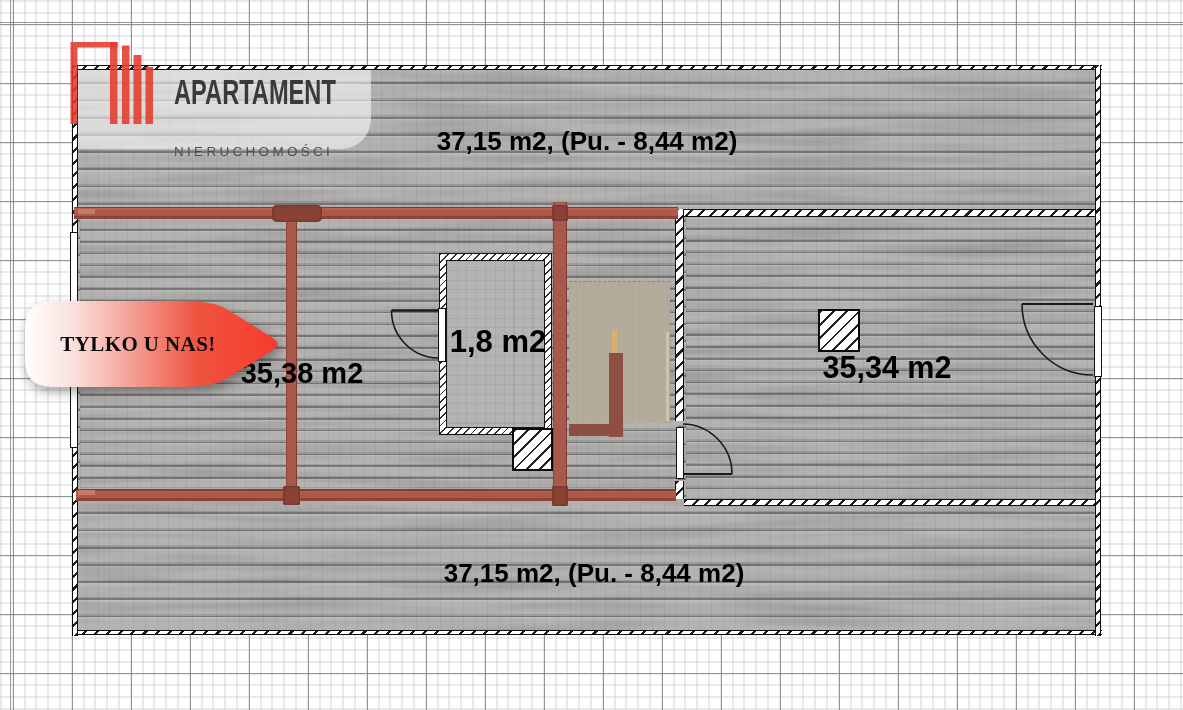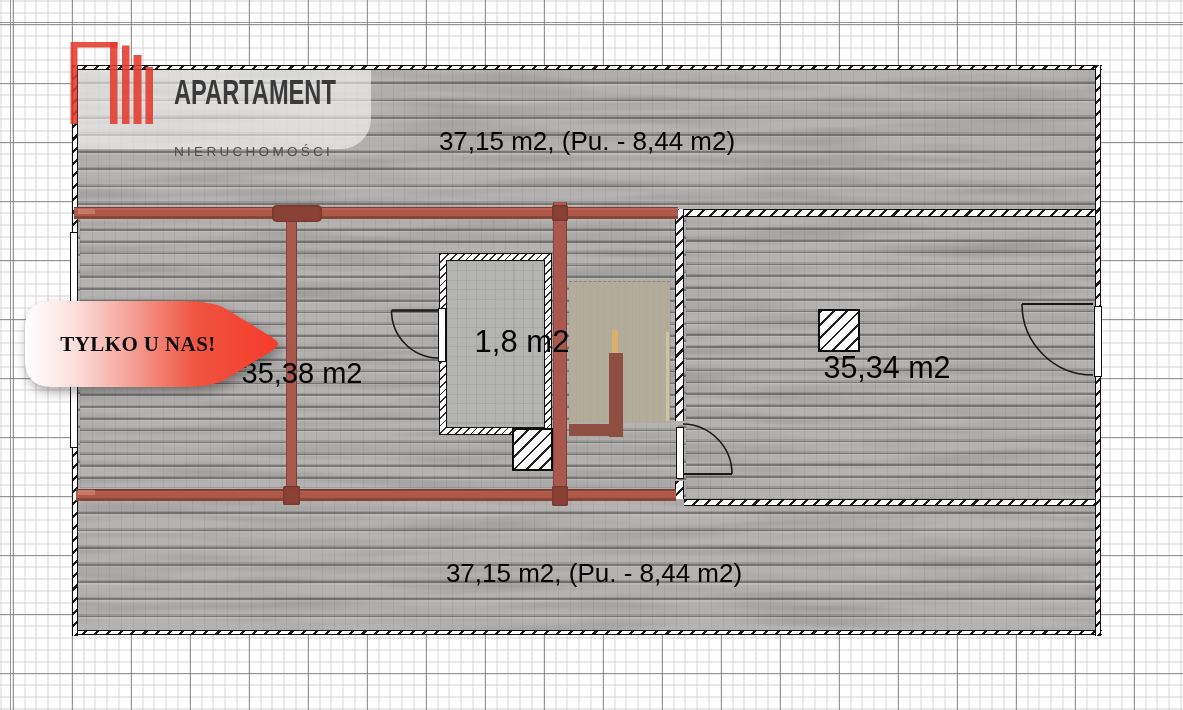--- a/index.html
+++ b/index.html
@@ -29,21 +29,21 @@
   }
   
   .wall{position:absolute;background-color:#fff;
     background-image:repeating-linear-gradient(135deg, rgba(10,10,10,0.92) 0 2.2px, transparent 2.2px 8.6px);}
   .wall.h{border-top:1.7px solid #0d0d0d;border-bottom:1.7px solid #0d0d0d;}
   .wall.v{border-left:1.7px solid #0d0d0d;border-right:1.7px solid #0d0d0d;}
   
   .beam{position:absolute;background:linear-gradient(180deg,#7e3c32 0 1.5px,#bb6152 1.5px 3px,#ad594a 3px 9px,#8a4438 9px 100%);}
   .post{position:absolute;background:#a8584c;border-left:1.5px solid #8a4438;border-right:1.5px solid #7e3c32;box-sizing:border-box;}
   .joint{position:absolute;background:#8a4236;border-radius:5px;box-shadow:inset 0 0 3px #5e2a22;}
-  .label{position:absolute;font-weight:normal;color:#000;white-space:nowrap;}
+  .label{position:absolute;font-weight:bold;color:#000;white-space:nowrap;}
 </style>
 </head>
 <body>
 <div class="scene">
 
   <div class="floor wide" style="left:74px;top:67px;width:1026px;height:567px;"></div>
 
   <div class="floor" style="left:80px;top:219px;width:598px;height:269px;"></div>
 
   <div class="floor" style="left:686px;top:218px;width:409px;height:281px;"></div>
@@ -141,21 +141,21 @@
       <rect x="73.5" y="25" width="8" height="69"></rect>
       <rect x="85.5" y="37" width="7.5" height="57"></rect>
     </g>
   </svg>
   <div class="abs" style="left:174px;top:72px;font-weight:bold;font-size:35px;color:#3a3a3a;transform:scaleX(0.675);transform-origin:0 0;letter-spacing:0px;">APARTAMENT</div>
   <div class="abs" style="left:174px;top:108px;font-size:13.5px;color:#4f4f4f;letter-spacing:3.3px;margin-top:36px;">NIERUCHOMOŚCI</div>
 
   <div class="label" style="left:587px;top:141px;font-size:26px;transform:translate(-50%,-50%);">37,15 m2, (Pu. - 8,44 m2)</div>
   <div class="label" style="left:594px;top:573px;font-size:26px;transform:translate(-50%,-50%);">37,15 m2, (Pu. - 8,44 m2)</div>
   <div class="label" style="left:302px;top:373px;font-size:29px;transform:translate(-50%,-50%);">35,38 m2</div>
-  <div class="label" style="left:498px;top:342px;font-size:31px;transform:translate(-50%,-50%);margin-left:24px;">1,8 m2</div>
+  <div class="label" style="left:498px;top:342px;font-size:31px;transform:translate(-50%,-50%);">1,8 m2</div>
   <div class="label" style="left:887px;top:366.5px;font-size:30.5px;transform:translate(-50%,-50%);">35,34 m2</div>
 
   <svg class="abs" style="left:24px;top:300px;filter:drop-shadow(2px 5px 6px rgba(0,0,0,0.35));" width="260" height="90" viewBox="0 0 260 90">
     <defs>
       <linearGradient id="bg1" x1="0" y1="0" x2="1" y2="0">
         <stop offset="0" stop-color="#ffffff"></stop>
         <stop offset="0.2" stop-color="#fbdedb"></stop>
         <stop offset="0.45" stop-color="#f4978c"></stop>
         <stop offset="0.68" stop-color="#ef5340"></stop>
         <stop offset="1" stop-color="#f63b2c"></stop>

